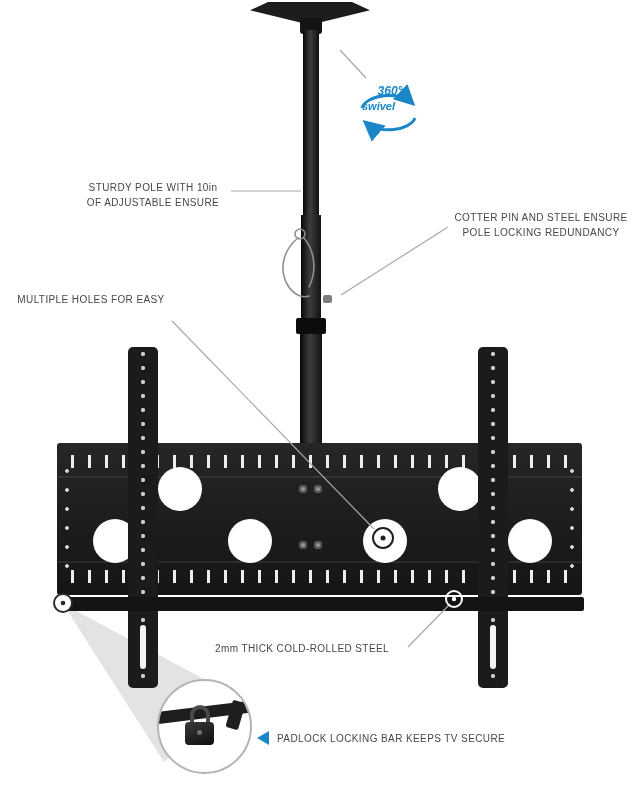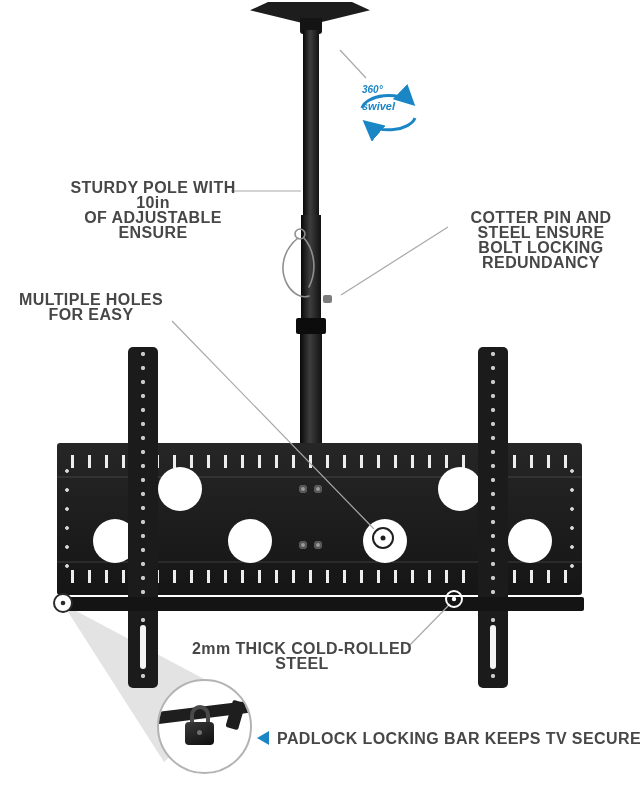--- a/index.html
+++ b/index.html
@@ -1,20 +1,20 @@
 <!DOCTYPE html>
 <html><head>
 <meta charset="utf-8">
 <style>
   *{box-sizing:border-box;margin:0;padding:0}
   html,body{width:640px;height:797px}
   body{background:#fff;font-family:"Liberation Sans",sans-serif;position:relative;overflow:hidden}
   .abs{position:absolute}
   svg.layer{position:absolute;left:0;top:0;pointer-events:none}
-  .ann{position:absolute;font-size:16px;font-weight:700;color:#474747;letter-spacing:.4px;line-height:15px;text-align:center;z-index:9}
+  .ann{position:absolute;font-size:10px;font-weight:400;color:#474747;letter-spacing:.4px;line-height:15px;text-align:center;z-index:9}
   .nowrap{white-space:nowrap;text-align:left}
   .call{stroke:#a8a8a8;stroke-width:1.2}
   .pole{position:absolute;background:linear-gradient(90deg,#080808,#3d3d3d 45%,#121212);z-index:2}
   .rail{position:absolute;top:347px;width:30px;height:341px;border-radius:5px;z-index:5;
         background-color:#1b1b1b;
         background-image:radial-gradient(circle at 50% 7px,#c9c9c9 0 1.7px,rgba(0,0,0,0) 2.5px);
         background-size:100% 14px}
   .rail-slot{position:absolute;left:12px;top:278px;width:6px;height:44px;background:#f4f4f4;border-radius:3px}
   .plate{position:absolute;left:57px;top:443px;width:525px;height:152px;z-index:4;
          background:linear-gradient(180deg,#262626,#151515);border-radius:3px}
@@ -22,21 +22,21 @@
             background-image:repeating-linear-gradient(90deg,#ededed 0 3px,rgba(0,0,0,0) 3px 17px)}
   .crease{position:absolute;left:0;right:0;height:2px;background:rgba(255,255,255,.08)}
   .dotcol{position:absolute;top:22px;width:8px;height:112px;
           background-image:radial-gradient(circle at 50% 6px,#d8d8d8 0 1.5px,rgba(0,0,0,0) 2.2px);
           background-size:100% 19px}
   .hole{position:absolute;width:44px;height:44px;border-radius:50%;background:#fff}
   .screw{position:absolute;width:8px;height:8px;border-radius:50%;background:#9a9a9a;box-shadow:inset 0 0 0 2px #555}
   .bar{position:absolute;left:66px;top:597px;width:518px;height:14px;background:#141414;border-radius:2px;z-index:6}
   .inset{position:absolute;left:157px;top:679px;width:95px;height:95px;border:2px solid #b3b3b3;
          border-radius:50%;background:#fff;overflow:hidden;z-index:7}
-  .swivel-deg{position:absolute;color:#1b86c6;font-weight:700;font-style:italic;font-size:10px;z-index:9}
+  .swivel-deg{position:absolute;color:#1b86c6;font-weight:700;font-style:italic;font-size:12px;text-align:center;z-index:9}
   .swivel-word{position:absolute;color:#1b86c6;font-weight:700;font-style:italic;font-size:11px;z-index:9}
 </style>
 </head>
 <body>
 
 <svg class="layer" width="640" height="797" style="z-index:1">
   <polygon points="63,604 236,696 164,762" fill="#e3e3e3"></polygon>
 </svg>
 
 <div class="abs" style="left:250px;top:2px;width:120px;height:22px;background:#1d1d1d;z-index:2;
@@ -115,21 +115,21 @@
   <polygon points="269,731 257,738 269,745" fill="#1b86c6"></polygon>
 </svg>
 
 <div class="ann" style="left:55px;top:180px;width:196px">
   <div>STURDY POLE WITH 10in</div>
   <div>OF ADJUSTABLE ENSURE</div>
 </div>
 
 <div class="ann" style="left:450px;top:210px;width:182px">
   <div>COTTER PIN AND STEEL ENSURE</div>
-  <div>BOLT LOCKING REDUNDANCY</div>
+  <div>POLE LOCKING REDUNDANCY</div>
 </div>
 
 <div class="ann" style="left:0;top:292px;width:182px">
   <div>MULTIPLE HOLES FOR EASY</div>
 </div>
 
 <div class="ann" style="left:192px;top:641px;width:220px">
   <div>2mm THICK COLD-ROLLED STEEL</div>
 </div>
 

